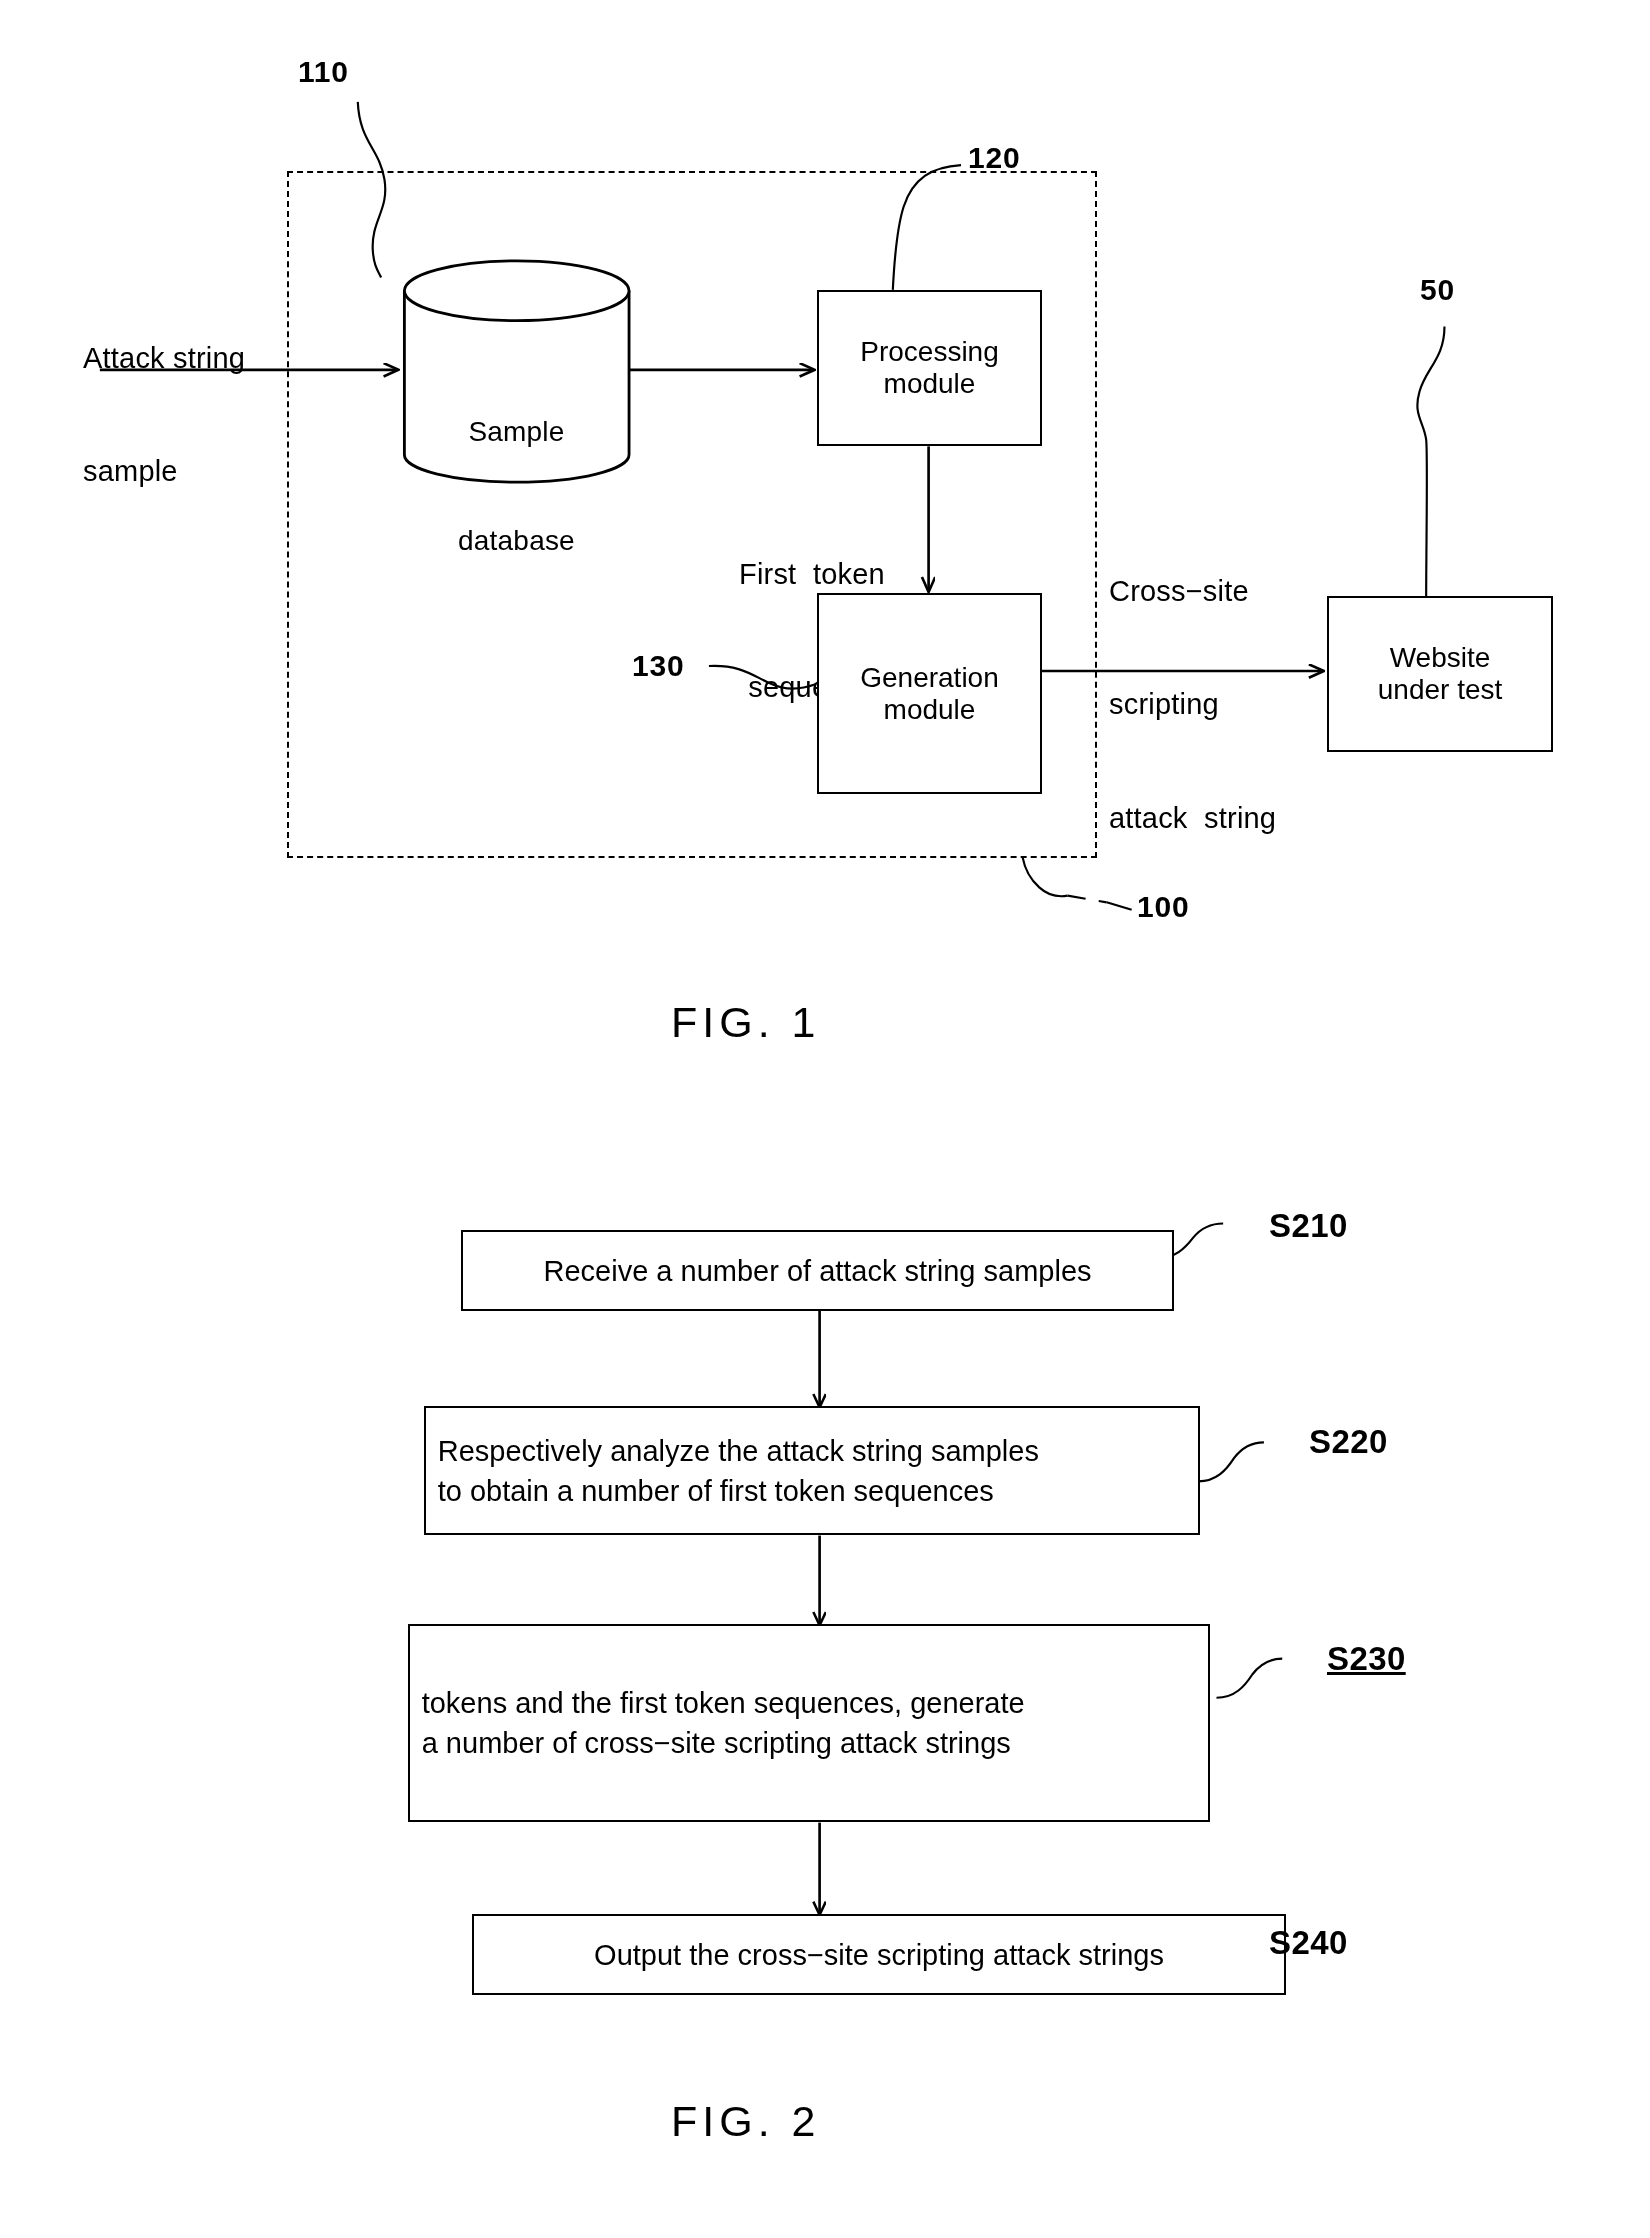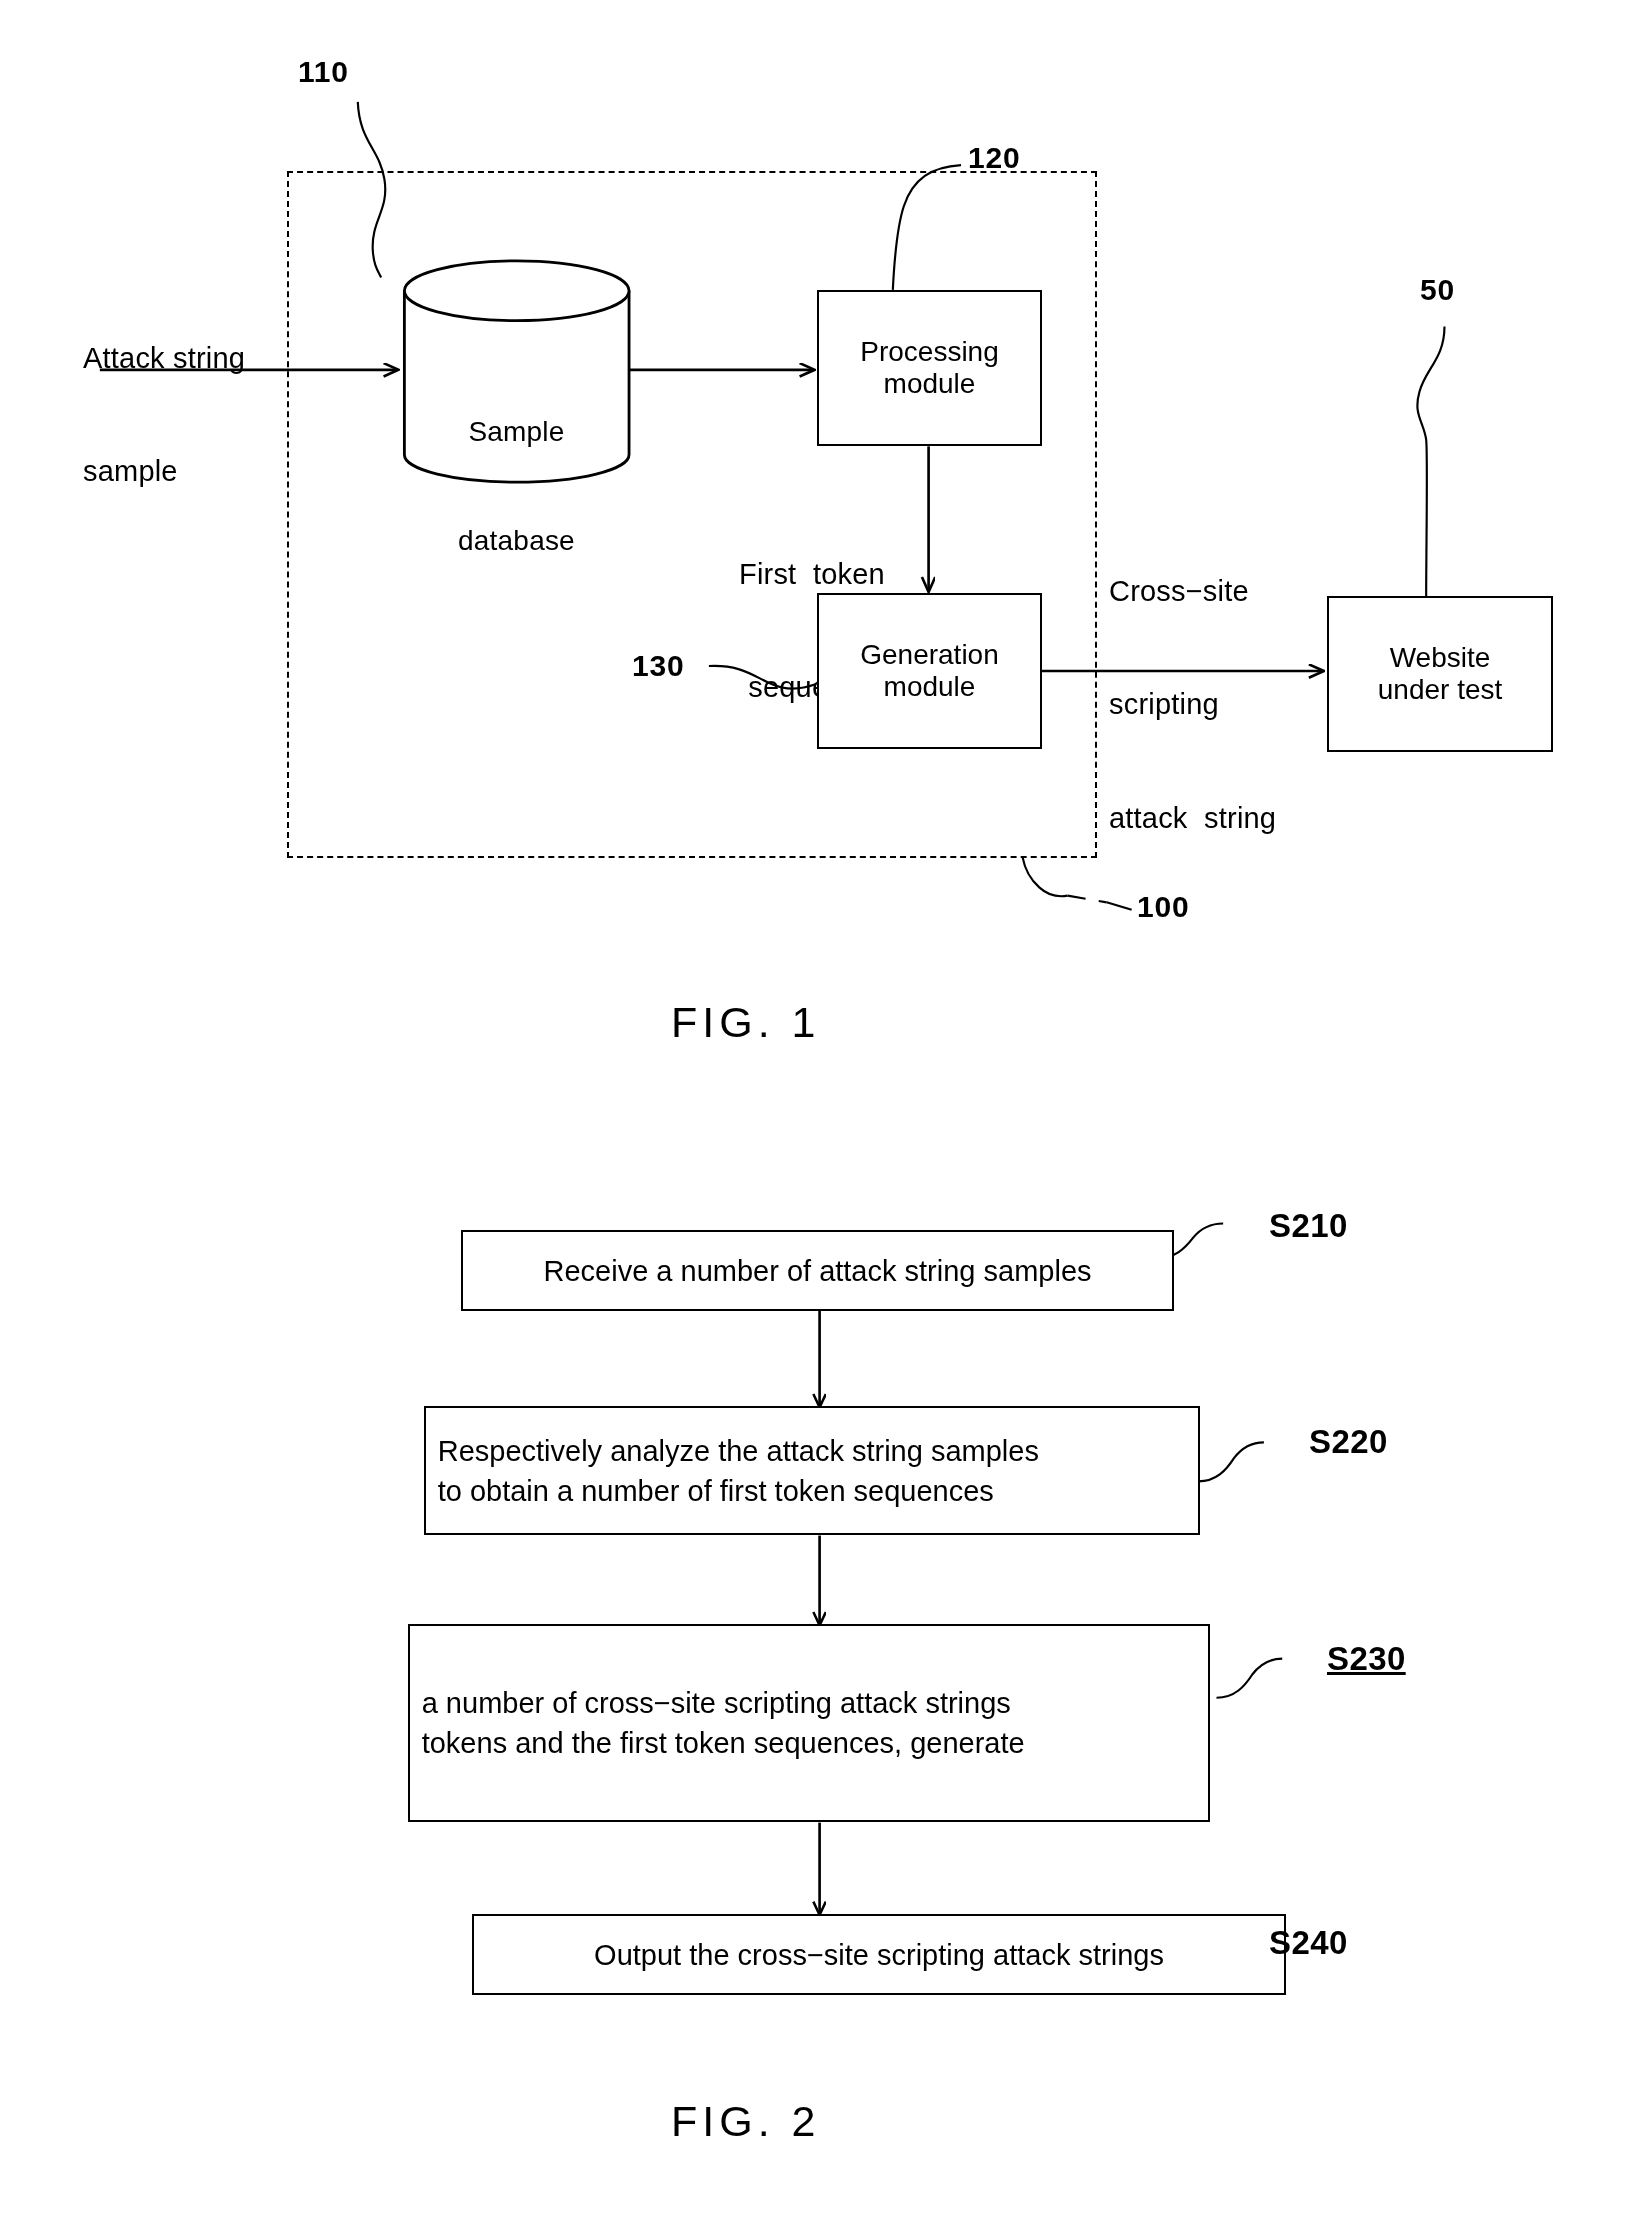--- a/index.html
+++ b/index.html
@@ -167,21 +167,21 @@
     </div>
   </div>
 
   <div class="txt flow-label" style="left:739px; top:481px; text-align:center;">
     <div>First  token</div>
     <div>sequence</div>
   </div>
 
   <div class="txt ref-num" style="left:632px; top:646px;">130</div>
 
-  <div class="solid-box" style="left:817px; top:593px; width:225px; height:156px;">
+  <div class="solid-box" style="left:817px; top:593px; width:225px; height:201px;">
     <div class="box-inner box-label">
       <div>Generation</div>
       <div>module</div>
     </div>
   </div>
 
   <div class="txt flow-label" style="left:1109px; top:498px; text-align:left;">
     <div>Cross−site</div>
     <div>scripting</div>
     <div>attack  string</div>
@@ -210,22 +210,22 @@
   <div class="solid-box" style="left:424px; top:1406px; width:776px; height:129px;">
     <div class="flow-box-inner box-text">
       <div>Respectively  analyze  the  attack  string  samples</div>
       <div>to  obtain  a  number  of  first  token  sequences</div>
     </div>
   </div>
   <div class="txt step-num" style="left:1277px; top:1421px;">S220</div>
 
   <div class="solid-box" style="left:408px; top:1624px; width:802px; height:198px;">
     <div class="flow-box-inner box-text">
+      <div>tokens  and  the  first  token  sequences, generate</div>
       <div>a  number  of  cross−site  scripting  attack  strings</div>
-      <div>tokens  and  the  first  token  sequences, generate</div>
     </div>
   </div>
   <div class="txt step-num" style="left:1295px; top:1638px;text-decoration:underline;">S230</div>
 
   <div class="solid-box" style="left:472px; top:1914px; width:814px; height:81px;">
     <div class="flow-box-inner center box-text">
       <div>Output  the  cross−site  scripting  attack  strings</div>
     </div>
   </div>
   <div class="txt step-num" style="left:1237px; top:1922px;">S240</div>

